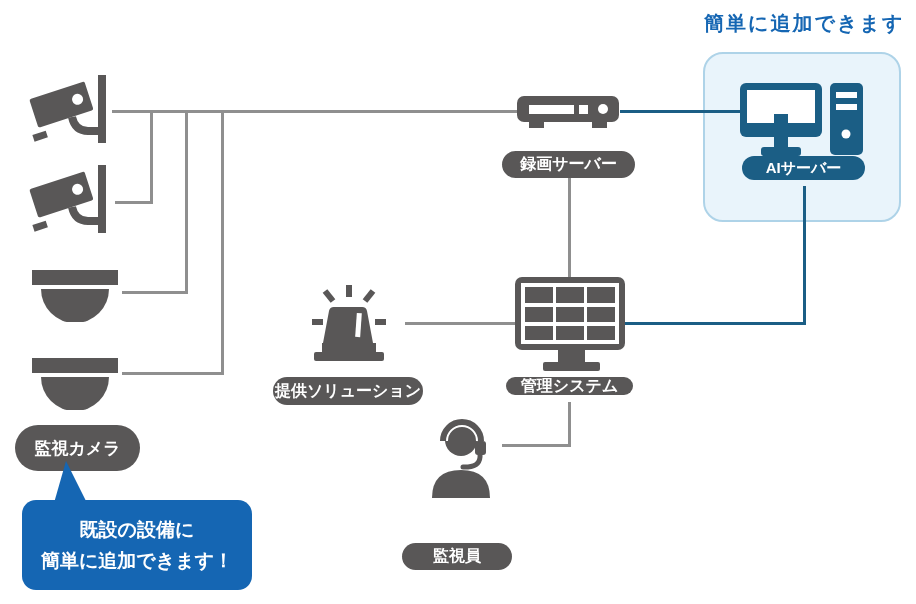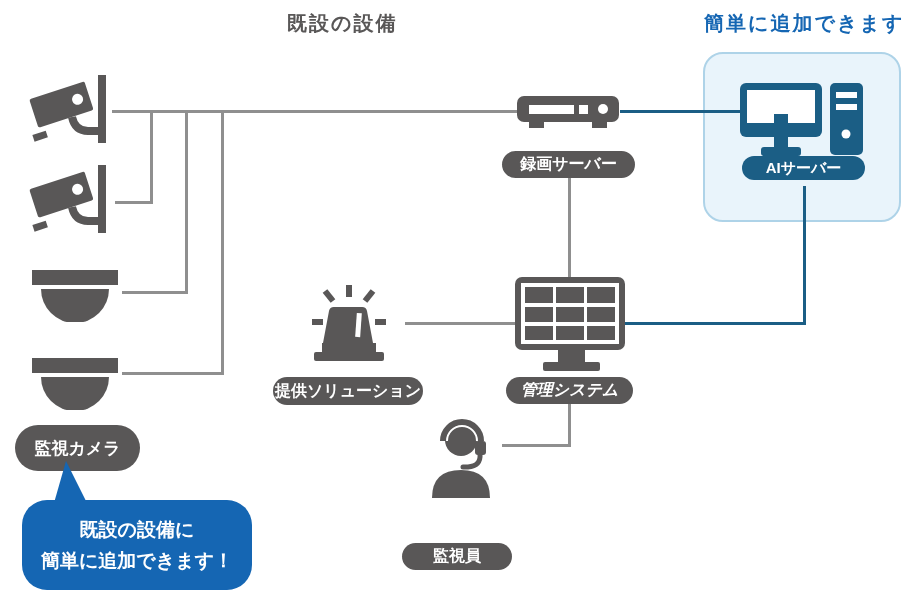--- a/index.html
+++ b/index.html
@@ -25,32 +25,31 @@
   .i-white{fill:#ffffff;}
   .s-gray{stroke:var(--dark-gray);fill:none;}
   .s-white{stroke:#ffffff;fill:none;}
 
   .pill{position:absolute;border-radius:999px;color:#ffffff;font-weight:bold;
     display:flex;align-items:center;justify-content:center;white-space:nowrap;box-sizing:border-box;}
   .pill.gray{background:var(--dark-gray);}
   .pill.teal{background:var(--teal);}
 
   .callout{position:absolute;left:22px;top:500px;width:230px;height:90px;background:var(--blue);
-    border-radius:25px;color:#ffffff;font-weight:bold;font-size:19px;line-height:1.65;
+    border-radius:14px;color:#ffffff;font-weight:bold;font-size:19px;line-height:1.65;
     display:flex;flex-direction:column;align-items:center;justify-content:center;text-align:center;}
   .callout-tail{position:absolute;left:54px;top:461px;width:0;height:0;
     border-left:12px solid transparent;border-right:21px solid transparent;
     border-bottom:42px solid var(--blue);}
 </style>
 </head>
 <body>
 
 <div class="stage">
 
-  <div class="section-title title-gray" style="left:287px;top:10px;">既設の設備</div>
   <div class="section-title title-blue" style="left:704px;top:10px;">簡単に追加できます</div>
 
   <div class="solution-box"></div>
 
   <div class="line h gray" style="left:112px;top:110px;width:405px;"></div>
   <div class="line h gray" style="left:115px;top:201px;width:38px;"></div>
   <div class="line v gray" style="left:150px;top:110px;height:94px;"></div>
   <div class="line h gray" style="left:122px;top:291px;width:66px;"></div>
   <div class="line v gray" style="left:185px;top:110px;height:184px;"></div>
   <div class="line h gray" style="left:122px;top:372px;width:102px;"></div>
@@ -149,21 +148,21 @@
     <path class="s-gray" d="M13 25 A 19 19 0 0 1 51 25" stroke-width="6"></path>
     <rect class="i-gray" x="45" y="25" width="11" height="14" rx="3"></rect>
     <path class="s-gray" d="M50 38 q 1 12 -12 13 h -5" stroke-width="5" stroke-linecap="round"></path>
     <path class="i-gray" d="M2 82 q 0 -28 29 -28 q 29 0 29 28 Z"></path>
   </svg>
 
   <div class="pill gray" style="left:15px;top:425px;width:125px;height:46px;font-size:17px;">監視カメラ</div>
   <div class="pill gray" style="left:502px;top:151px;width:133px;height:27px;font-size:16px;">録画サーバー</div>
   <div class="pill teal" style="left:742px;top:156px;width:123px;height:24px;font-size:15px;">AIサーバー</div>
   <div class="pill gray" style="left:273px;top:377px;width:150px;height:28px;font-size:16px;">提供ソリューション</div>
-  <div class="pill gray" style="left:506px;top:377px;width:127px;height:27px;font-size:16px;font-style:italic;">管理システム</div>
+  <div class="pill gray" style="left:506px;top:377px;width:127px;height:18px;font-size:16px;">管理システム</div>
   <div class="pill gray" style="left:402px;top:499px;width:110px;height:27px;font-size:16px;margin-top:44px;">監視員</div>
 
   <div class="callout-tail"></div>
   <div class="callout">
     <span>既設の設備に</span>
     <span>簡単に追加できます！</span>
   </div>
 
 </div>
 

